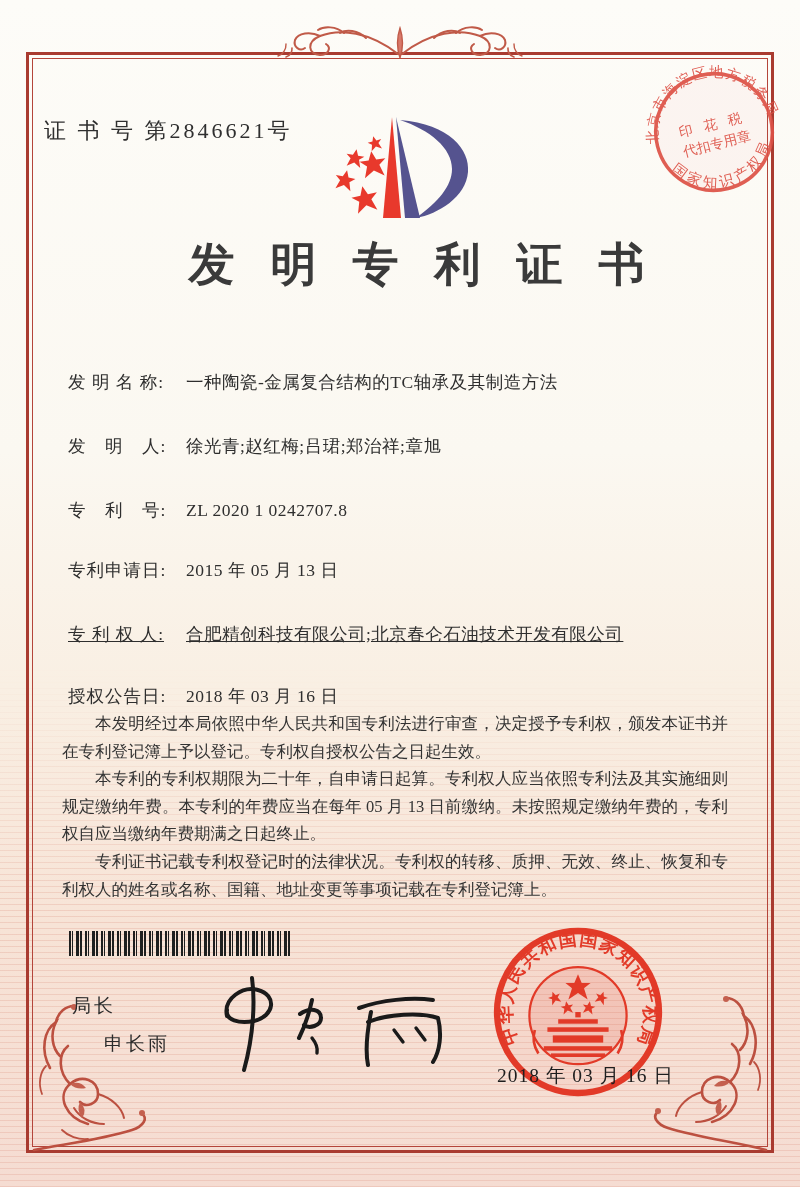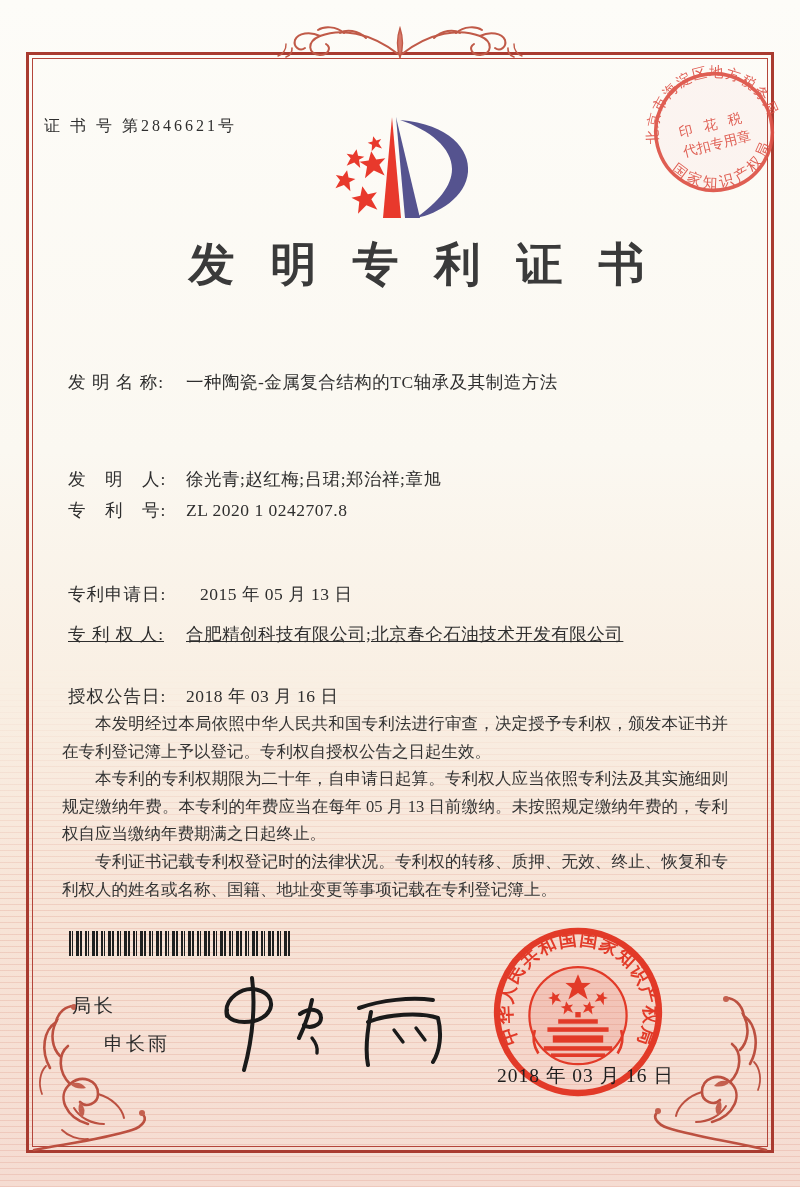--- a/index.html
+++ b/index.html
@@ -16,21 +16,21 @@
   }
   .frame-outer{
     position:absolute;left:26px;top:52px;right:26px;bottom:34px;
     border:3px solid #a93b30;
   }
   .frame-inner{
     position:absolute;left:3px;top:3px;right:3px;bottom:3px;
     border:1px solid #b4453a;
   }
   .ornament{position:absolute;pointer-events:none;}
-  .cert-number{position:absolute;left:44px;top:116px;font-size:16px;letter-spacing:3px;color:#2f2f2f;}
+  .cert-number{position:absolute;left:44px;top:116px;font-size:22px;letter-spacing:3px;color:#2f2f2f;}
   .logo{position:absolute;left:328px;top:90px;}
   .tax-stamp{position:absolute;left:640px;top:58px;transform:rotate(-14deg);opacity:.92;}
   .title{
     position:absolute;left:0;right:0;top:234px;text-align:center;
     font-size:46px;font-weight:bold;letter-spacing:36px;text-indent:36px;color:#3a3a3a;padding-left:33px;
   }
   .field-row{position:absolute;left:68px;right:56px;display:flex;font-size:17.5px;line-height:24px;}
   .field-label{flex:0 0 118px;letter-spacing:1px;}
   .field-value{flex:1;letter-spacing:0.5px;}
   .paragraphs{position:absolute;left:62px;right:72px;top:710px;font-size:16.5px;line-height:27.6px;text-align:justify;color:#333;}
@@ -159,29 +159,29 @@
       <text x="75" y="92" text-anchor="middle" font-size="14">代扣专用章</text>
     </g>
   </svg>
 
   <div class="title">发明专利证书</div>
 
   <div class="field-row" style="top:370px;align-items:center;">
     <span class="field-label">发 明 名 称:</span>
     <span class="field-value">一种陶瓷-金属复合结构的TC轴承及其制造方法</span>
   </div>
-  <div class="field-row" style="top:434px;margin-top:33px;">
+  <div class="field-row" style="top:434px;">
     <span class="field-label">发　明　人:</span>
     <span class="field-value">徐光青;赵红梅;吕珺;郑治祥;章旭</span>
   </div>
   <div class="field-row" style="top:498px;align-items:center;">
     <span class="field-label">专　利　号:</span>
     <span class="field-value">ZL 2020 1 0242707.8</span>
   </div>
-  <div class="field-row" style="top:582px;gap:14px;">
+  <div class="field-row" style="top:558px;">
     <span class="field-label">专利申请日:</span>
     <span class="field-value">2015 年 05 月 13 日</span>
   </div>
   <div class="field-row" style="top:622px;text-decoration:underline;">
     <span class="field-label">专 利 权 人:</span>
     <span class="field-value">合肥精创科技有限公司;北京春仑石油技术开发有限公司</span>
   </div>
   <div class="field-row" style="top:684px;">
     <span class="field-label">授权公告日:</span>
     <span class="field-value">2018 年 03 月 16 日</span>

